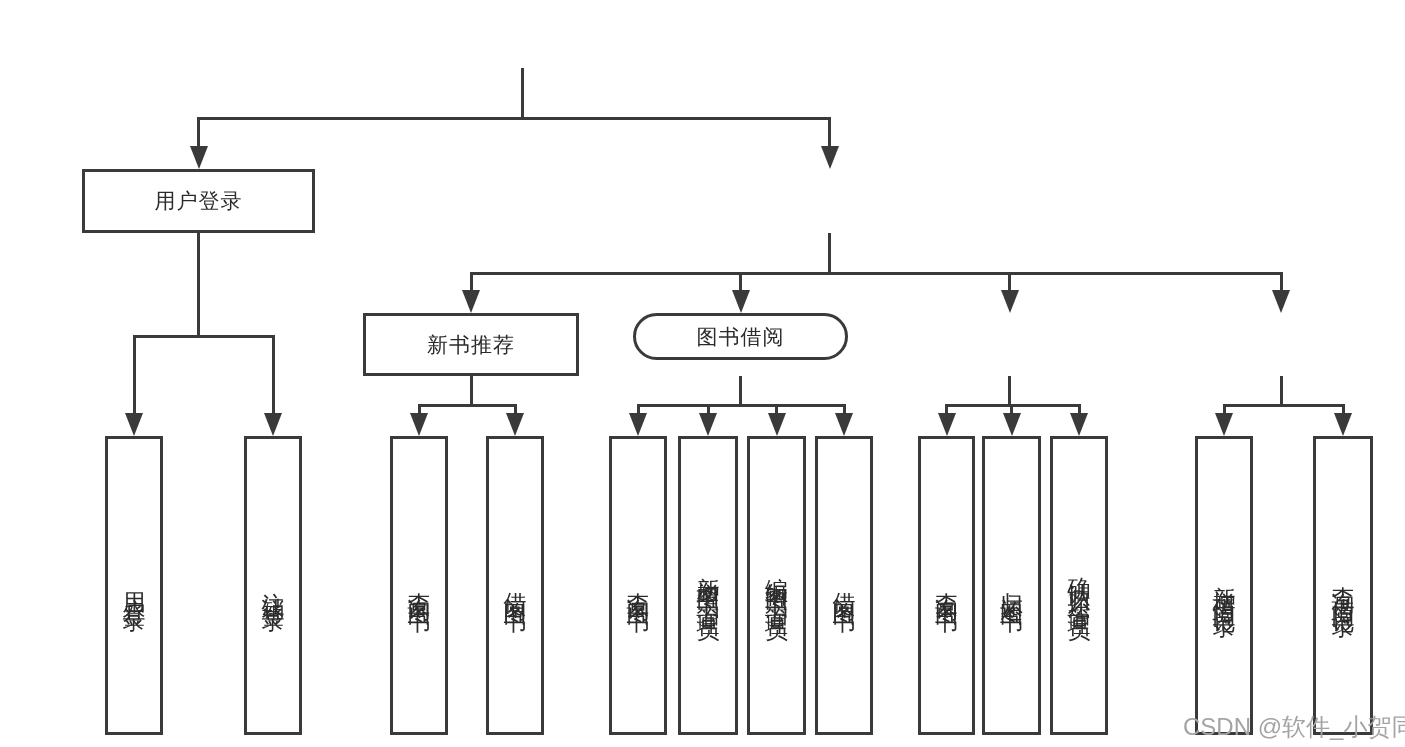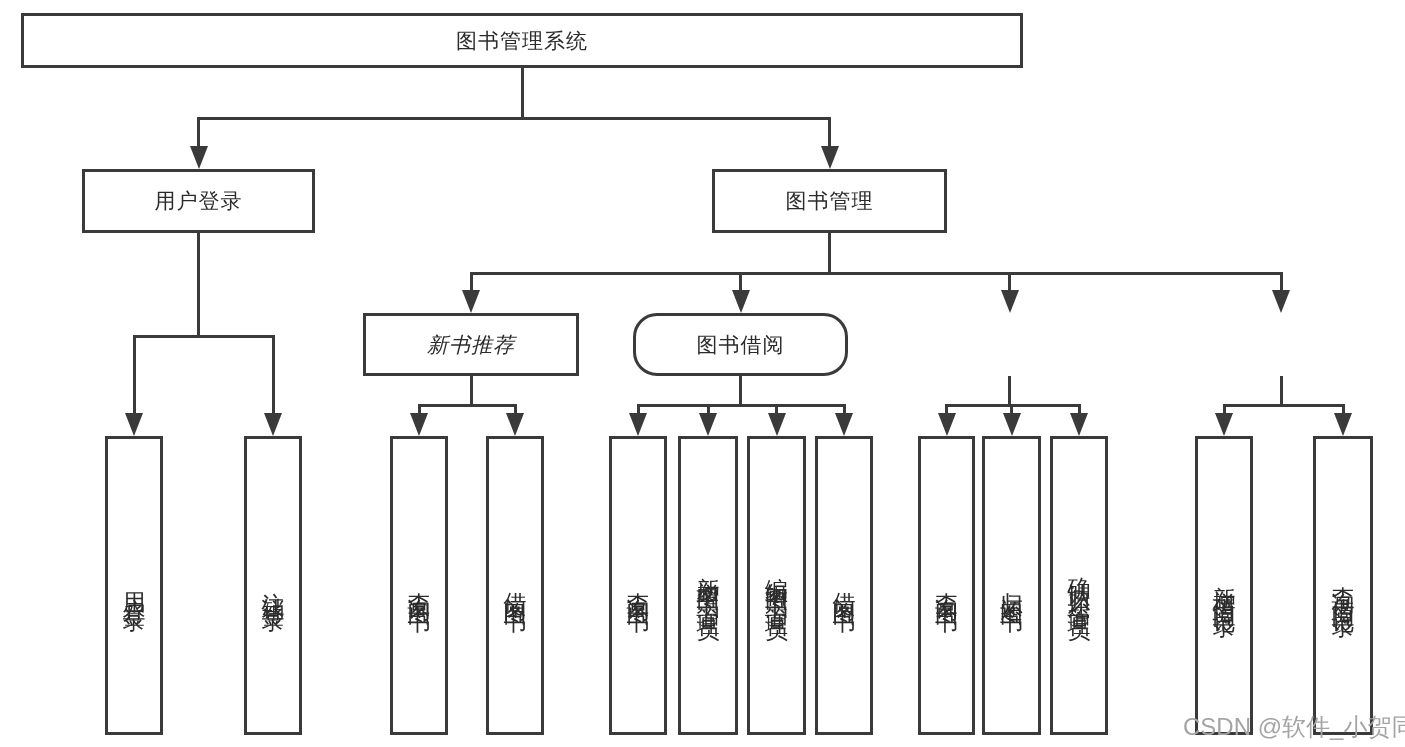--- a/index.html
+++ b/index.html
@@ -63,33 +63,27 @@
     color: rgba(164, 164, 164, 0.9);
     z-index: 3;
     white-space: nowrap;
   }
 </style>
 </head>
 <body>
 
 <div id="canvas">
   <div id="watermark" style="color: rgb(164, 164, 164);">CSDN @软件_小贺同学</div>
-<div class="node root" style="left: 21px; top: 13px; width: 1002px; height: 55px;">
-      <span>图书管理系统</span>
-    </div>
     <div class="node" style="left: 82px; top: 169px; width: 233px; height: 64px;">
       <span>用户登录</span>
     </div>
-    <div class="node" style="left: 712px; top: 169px; width: 235px; height: 64px;">
-      <span>图书管理</span>
-    </div>
-    <div class="node" style="left: 363px; top: 313px; width: 216px; height: 63px; font-style: italic;">
+    <div class="node" style="left: 363px; top: 313px; width: 216px; height: 63px;">
       <span>新书推荐</span>
     </div>
-    <div class="node" style="left: 633px; top: 313px; width: 215px; height: 63px; border-radius: 24px;">
+    <div class="node" style="left: 633px; top: 313px; width: 215px; height: 47px; border-radius: 24px;">
       <span>图书借阅</span>
     </div>
     <div class="node vertical" style="left: 105px; top: 436px; width: 58px; height: 299px;">
       <span>用户登录</span>
     </div>
     <div class="node vertical" style="left: 244px; top: 436px; width: 58px; height: 299px;">
       <span>注销登录</span>
     </div>
     <div class="node vertical" style="left: 390px; top: 436px; width: 58px; height: 299px;">
       <span>查询图书</span>

